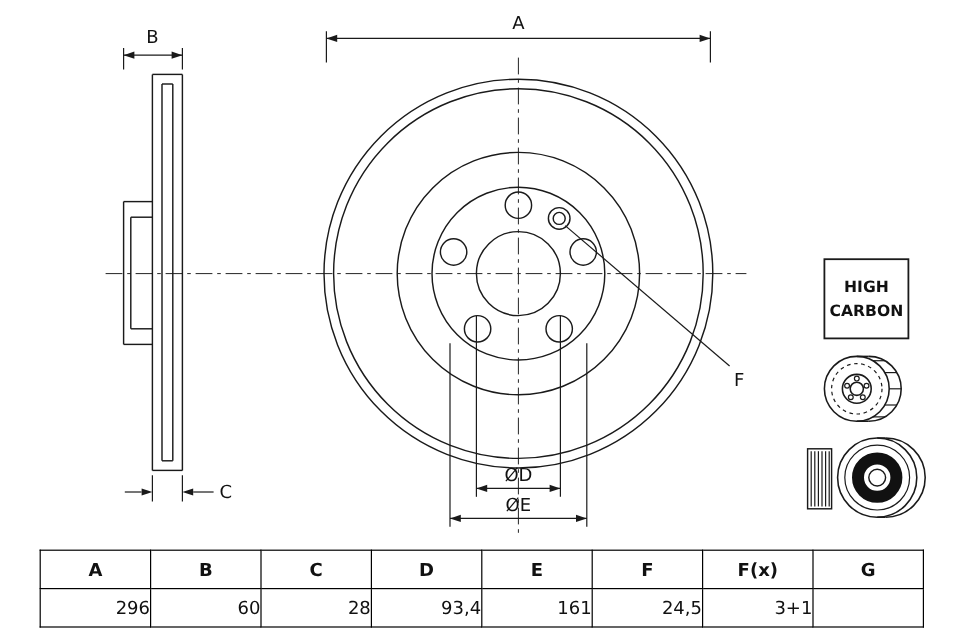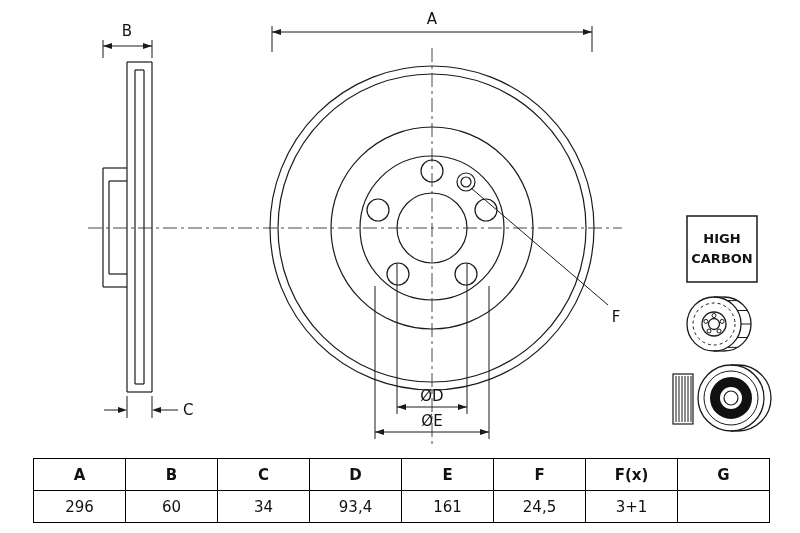--- a/index.html
+++ b/index.html
@@ -13,21 +13,21 @@
   .badge-text{font-size:13px;font-weight:bold;}
   .spec-table{
     position:absolute;left:33px;top:458px;width:737px;height:64px;
     border-collapse:collapse;table-layout:fixed;background:#fff;
   }
   .spec-table th,.spec-table td{
     border:1px solid #000;text-align:center;vertical-align:middle;
     font-size:15px;height:31px;padding:0;
   }
   .spec-table th{font-weight:bold;}
-  .spec-table td{font-weight:normal;}
+  .spec-table td{font-weight:normal;text-align:right;}
 </style>
 </head>
 <body>
 
 <div class="canvas">
 
   <svg class="drawing" width="800" height="455" viewBox="0 0 800 455" stroke-linecap="butt" fill="none">
 
     <g stroke="#1a1a1a" stroke-width="0.8" stroke-dasharray="14 4 3 4">
       <line x1="88" y1="228" x2="622" y2="228"></line>
@@ -178,21 +178,21 @@
         <th>E</th>
         <th>F</th>
         <th>F(x)</th>
         <th>G</th>
       </tr>
     </thead>
     <tbody>
       <tr>
         <td>296</td>
         <td>60</td>
-        <td>34</td>
+        <td>28</td>
         <td>93,4</td>
         <td>161</td>
         <td>24,5</td>
         <td>3+1</td>
         <td></td>
       </tr>
     </tbody>
   </table>
 
 </div>

